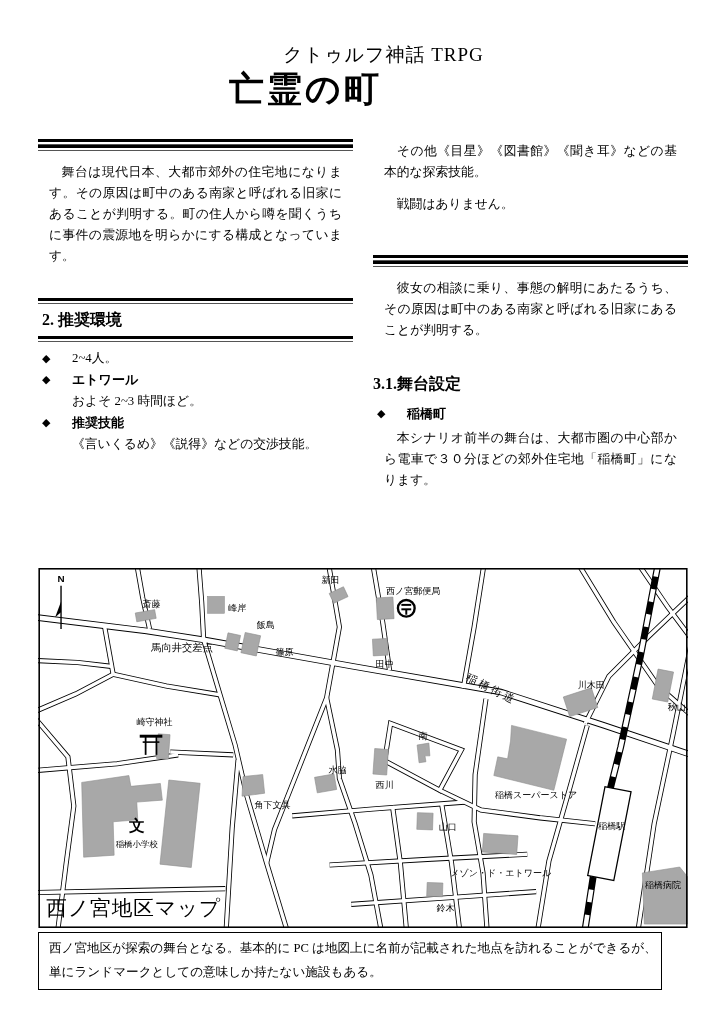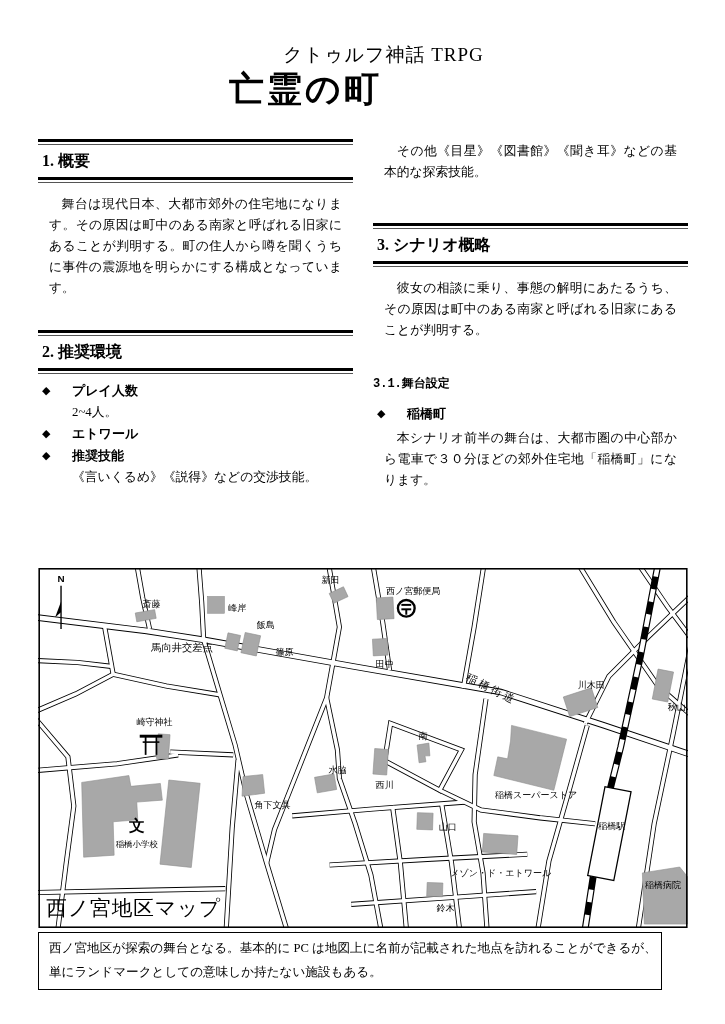--- a/index.html
+++ b/index.html
@@ -17,71 +17,70 @@
   p.body{font-size:12.8px;line-height:21px;text-align:justify;margin:11px;text-indent:1em;}
   p.body.first{margin-top:7px;}
   .gap{height:20px;}
   ul.speclist{list-style:none;margin:6px 0 0 0;padding:0;}
   ul.speclist li{position:relative;padding-left:34px;margin:0;}
   .bullet{position:absolute;left:4px;top:0;font-size:11px;line-height:21px;
           font-family:"DejaVu Sans",sans-serif;}
   .spec-label{font-family:"Liberation Sans","DejaVu Sans",sans-serif;font-weight:bold;
               font-size:13px;line-height:22px;display:block;}
   .spec-detail{font-size:12.8px;line-height:21px;display:block;}
-  h3.sub{font-size:12px;font-weight:bold;margin:0;line-height:22px;
-         font-family:Liberation Mono, monospace;}
+  h3.sub{font-size:16px;font-weight:bold;margin:0;line-height:22px;
+         font-family:Liberation Serif, serif;}
   .sub-bullet-row{position:relative;padding-left:34px;margin-top:8px;}
   #map-wrap{position:absolute;left:38px;top:568px;width:650px;height:360px;}
   #map-svg{display:block;}
   #caption-box{position:absolute;left:38px;top:932px;width:624px;border:1.3px solid #000;
                font-size:12.6px;line-height:24px;padding:3px 10px 5px 10px;box-sizing:border-box;}
   .cap-line{white-space:nowrap;}
   
   .mlabel{font-family:"Liberation Sans","DejaVu Sans",sans-serif;fill:#000;}
 </style>
 </head>
 <body>
 
 <div id="page">
 
   <div id="title-small" class="center">クトゥルフ神話 TRPG</div>
   <div id="title-main" class="center">亡霊の町</div>
 
   <div id="col-left" class="col">
     <div class="hrule"></div>
-    <h2 class="sec">1.  概要</h2>
     <div class="hrule"></div>
     <p class="body">舞台は現代日本、大都市郊外の住宅地になります。その原因は町中のある南家と呼ばれる旧家にあることが判明する。町の住人から噂を聞くうちに事件の震源地を明らかにする構成となっています。</p>
     <div class="gap"></div>
     <div class="hrule"></div>
     <h2 class="sec">2.  推奨環境</h2>
     <div class="hrule"></div>
     <ul class="speclist">
       <li>
         <span class="bullet">◆</span>
-        <span class="spec-label">プレイ人数</span>
         <span class="spec-detail">2~4人。</span>
       </li>
       <li>
         <span class="bullet">◆</span>
         <span class="spec-label">エトワール</span>
+        <span class="spec-detail">およそ 2~3 時間ほど。</span>
       </li>
       <li>
         <span class="bullet">◆</span>
         <span class="spec-label">推奨技能</span>
         <span class="spec-detail">《言いくるめ》《説得》などの交渉技能。</span>
       </li>
     </ul>
   </div>
 
   <div id="col-right" class="col">
     <p class="body" style="margin-top:2px;">その他《目星》《図書館》《聞き耳》などの基本的な探索技能。</p>
+    <p class="body">戦闘はありません。</p>
     <div style="height:29px;"></div>
     <div class="hrule"></div>
-    <h2 class="sec">3.  シナリオ概略</h2>
     <div class="hrule"></div>
     <p class="body">彼女の相談に乗り、事態の解明にあたるうち、その原因は町中のある南家と呼ばれる旧家にあることが判明する。</p>
     <div style="height:21px;"></div>
     <h3 class="sub">3.1.舞台設定</h3>
     <div class="sub-bullet-row">
       <span class="bullet">◆</span>
       <span class="spec-label">稲橋町</span>
     </div>
     <p class="body" style="margin-top:3px;">本シナリオ前半の舞台は、大都市圏の中心部から電車で３０分ほどの郊外住宅地「稲橋町」になります。</p>
   </div>

